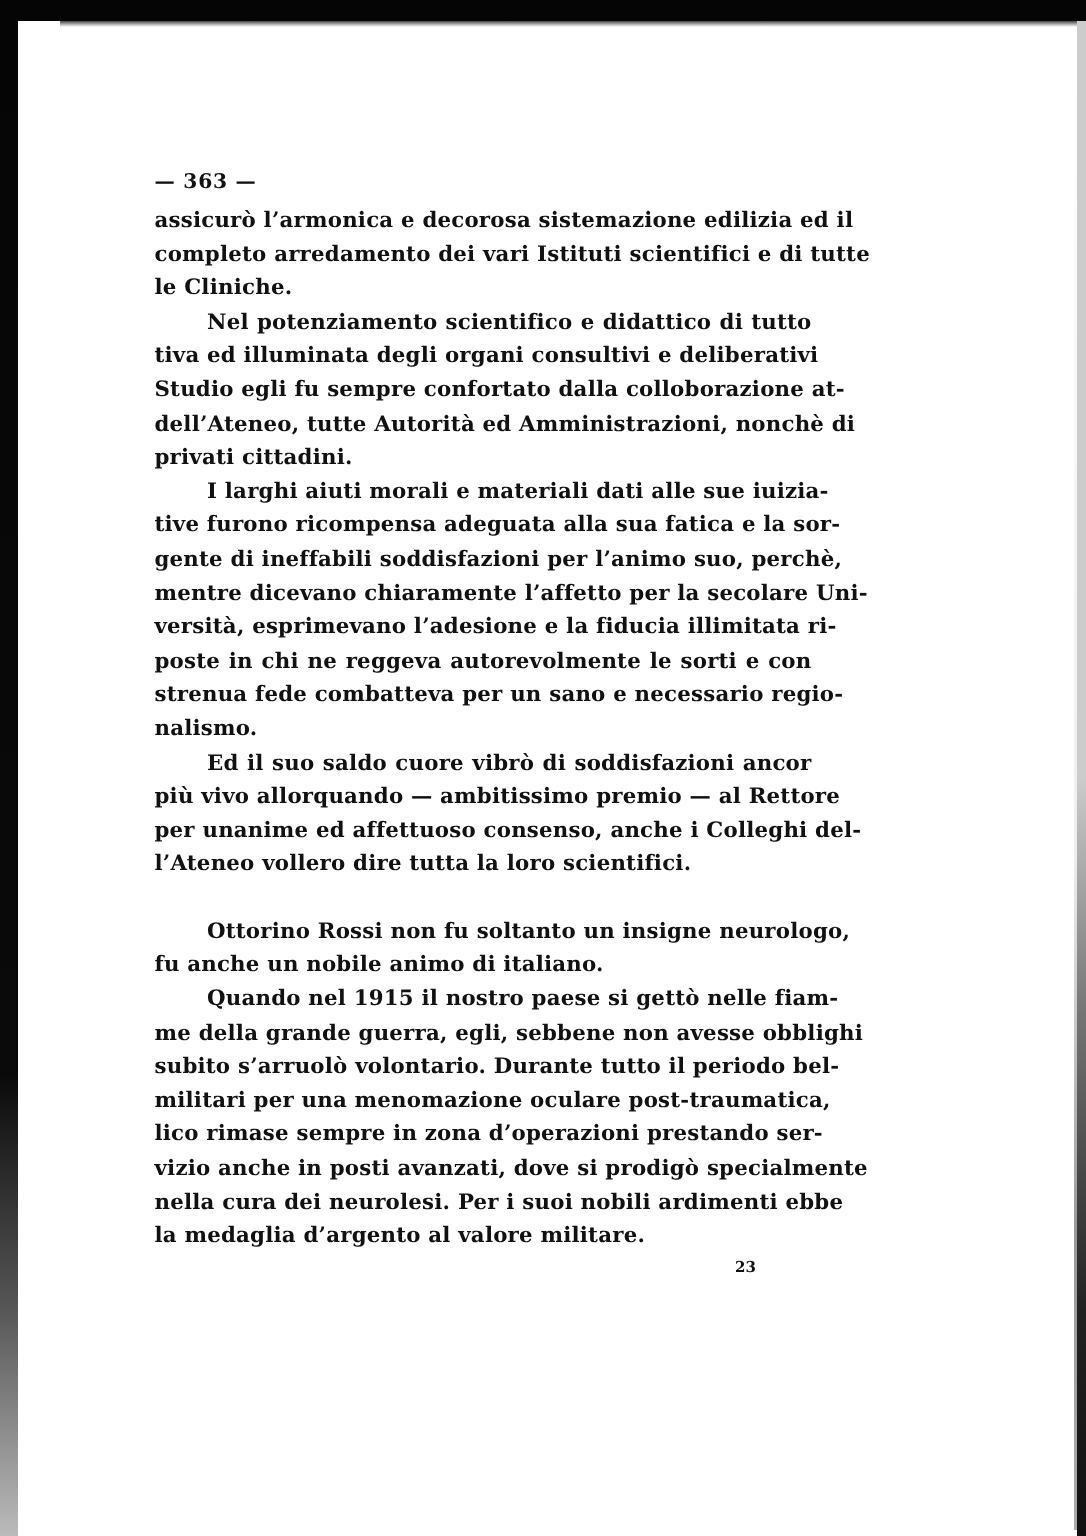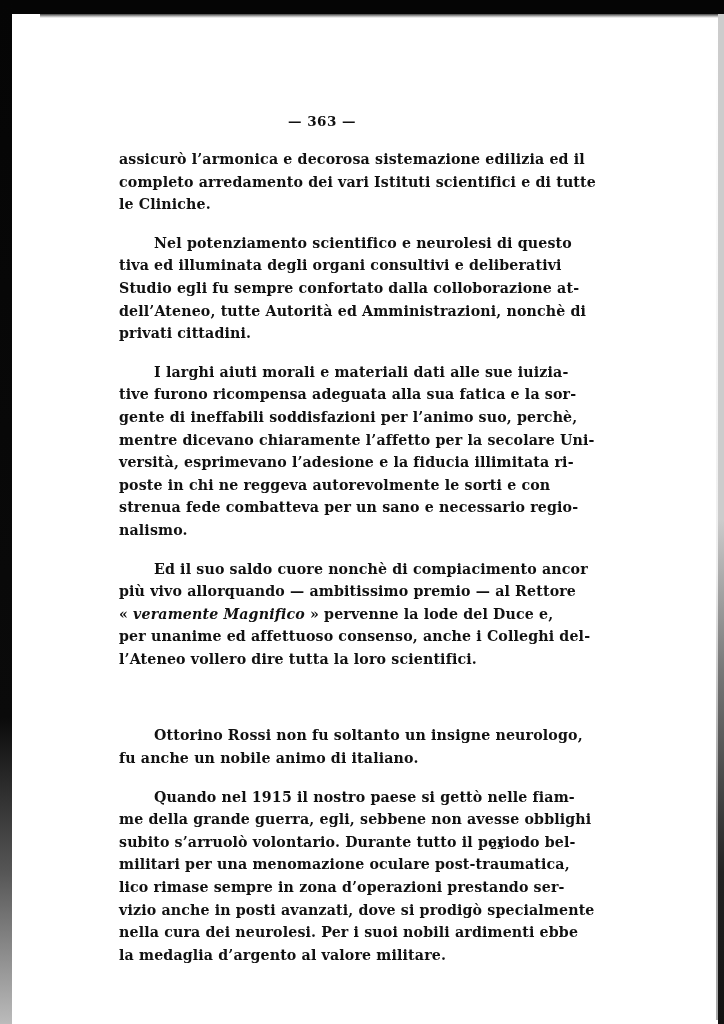--- a/index.html
+++ b/index.html
@@ -26,25 +26,25 @@
     background: linear-gradient(to bottom, #ccc 0%, #ccc 50%, #777 65%, #222 85%, #111 100%);
   }
   .scan-right-inner {
     position: absolute; right: 6px; top: 20px; width: 2px; height: 1000px;
     background: linear-gradient(to bottom, #fff 0%, #eee 55%, #999 80%, #aaa 100%);
   }
   .page {
     position: absolute; left: 103px; top: 110px; width: 438px;
   }
   .page-number {
-    text-align: center; font-size: 13.5px; font-weight: bold;
+    font-size: 13.5px; font-weight: bold;
     height: 22px; line-height: 22px; margin-bottom: 4px; letter-spacing: 0.5px;
   }
   .para {
-    margin: 16px; font-size: 14.2px; line-height: 22.6px; font-weight: bold;
+    margin: 0; font-size: 14.2px; line-height: 22.6px; font-weight: bold;
     text-align: justify; text-align-last: left; letter-spacing: 0.15px;
   }
   .line { display: block; white-space: nowrap; text-align-last: justify; text-align: justify; }
   .line.last { text-align-last: left; }
   .indent { padding-left: 35px; }
   .section-gap { height: 22px; }
   .sig {
     position: absolute; left: 490px; top: 840px; font-size: 10px; font-weight: bold;
   }
   em { font-style: italic; }
@@ -61,42 +61,41 @@
 <div class="page">
   <div class="page-number">— 363 —</div>
 
   <p class="para">
     <span class="line">assicurò l’armonica e decorosa sistemazione edilizia ed il</span>
     <span class="line">completo arredamento dei vari Istituti scientifici e di tutte</span>
     <span class="line last">le Cliniche.</span>
   </p>
 
   <p class="para">
-    <span class="line indent">Nel potenziamento scientifico e neurolesi di questo</span>
+    <span class="line indent">Nel potenziamento scientifico e didattico di tutto</span>
     <span class="line">tiva ed illuminata degli organi consultivi e deliberativi</span>
     <span class="line">Studio egli fu sempre confortato dalla colloborazione at-</span>
     <span class="line">dell’Ateneo, tutte Autorità ed Amministrazioni, nonchè di</span>
     <span class="line last">privati cittadini.</span>
   </p>
 
   <p class="para">
     <span class="line indent">I larghi aiuti morali e materiali dati alle sue iuizia-</span>
     <span class="line">tive furono ricompensa adeguata alla sua fatica e la sor-</span>
     <span class="line">gente di ineffabili soddisfazioni per l’animo suo, perchè,</span>
     <span class="line">mentre dicevano chiaramente l’affetto per la secolare Uni-</span>
     <span class="line">versità, esprimevano l’adesione e la fiducia illimitata ri-</span>
     <span class="line">poste in chi ne reggeva autorevolmente le sorti e con</span>
     <span class="line">strenua fede combatteva per un sano e necessario regio-</span>
     <span class="line last">nalismo.</span>
   </p>
 
   <p class="para">
-    <span class="line indent">Ed il suo saldo cuore nonchè di compiacimento ancor</span>
+    <span class="line indent">Ed il suo saldo cuore vibrò di soddisfazioni ancor</span>
     <span class="line">più vivo allorquando — ambitissimo premio — al Rettore</span>
-    <span class="line"><span>« </span><em>veramente Magnifico</em><span> » pervenne la lode del Duce e,</span></span>
     <span class="line">per unanime ed affettuoso consenso, anche i Colleghi del-</span>
     <span class="line last">l’Ateneo vollero dire tutta la loro scientifici.</span>
   </p>
 
   <div class="section-gap"></div>
 
   <p class="para">
     <span class="line indent">Ottorino Rossi non fu soltanto un insigne neurologo,</span>
     <span class="line last">fu anche un nobile animo di italiano.</span>
   </p>

